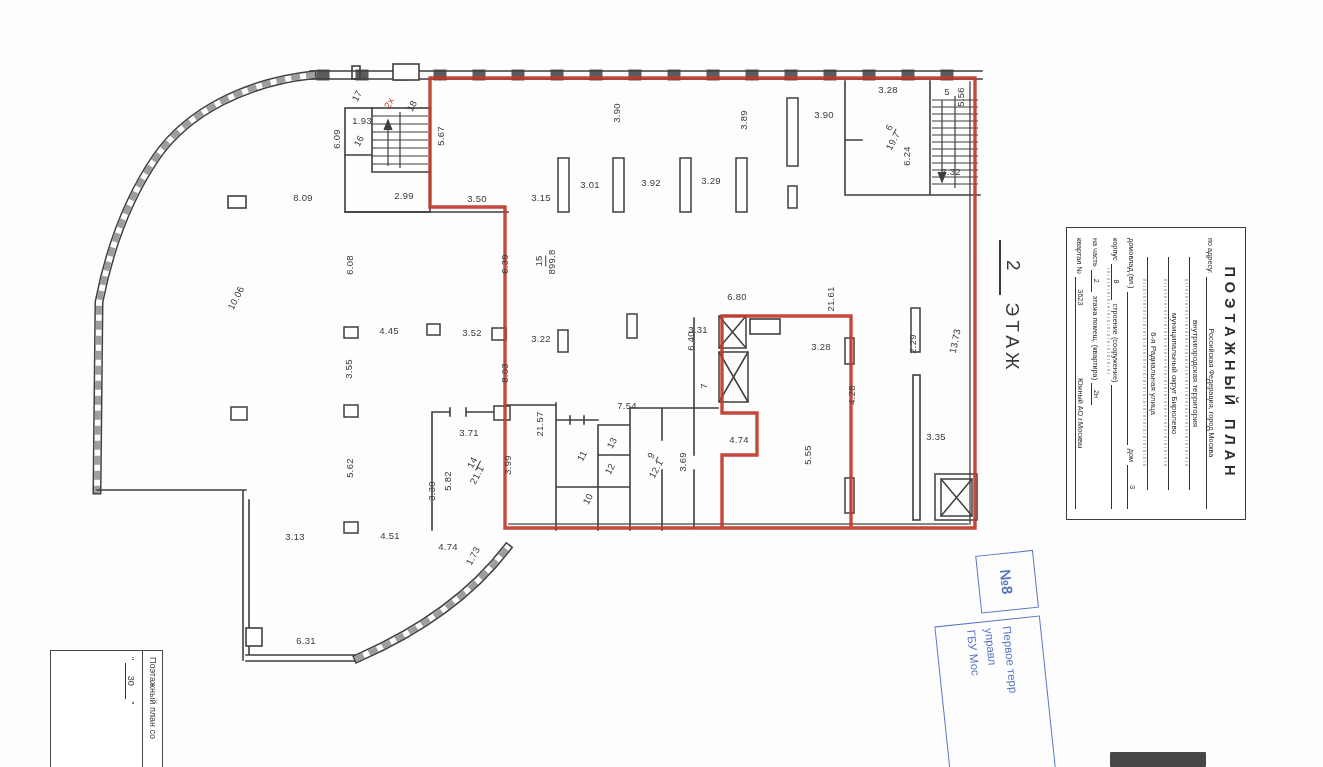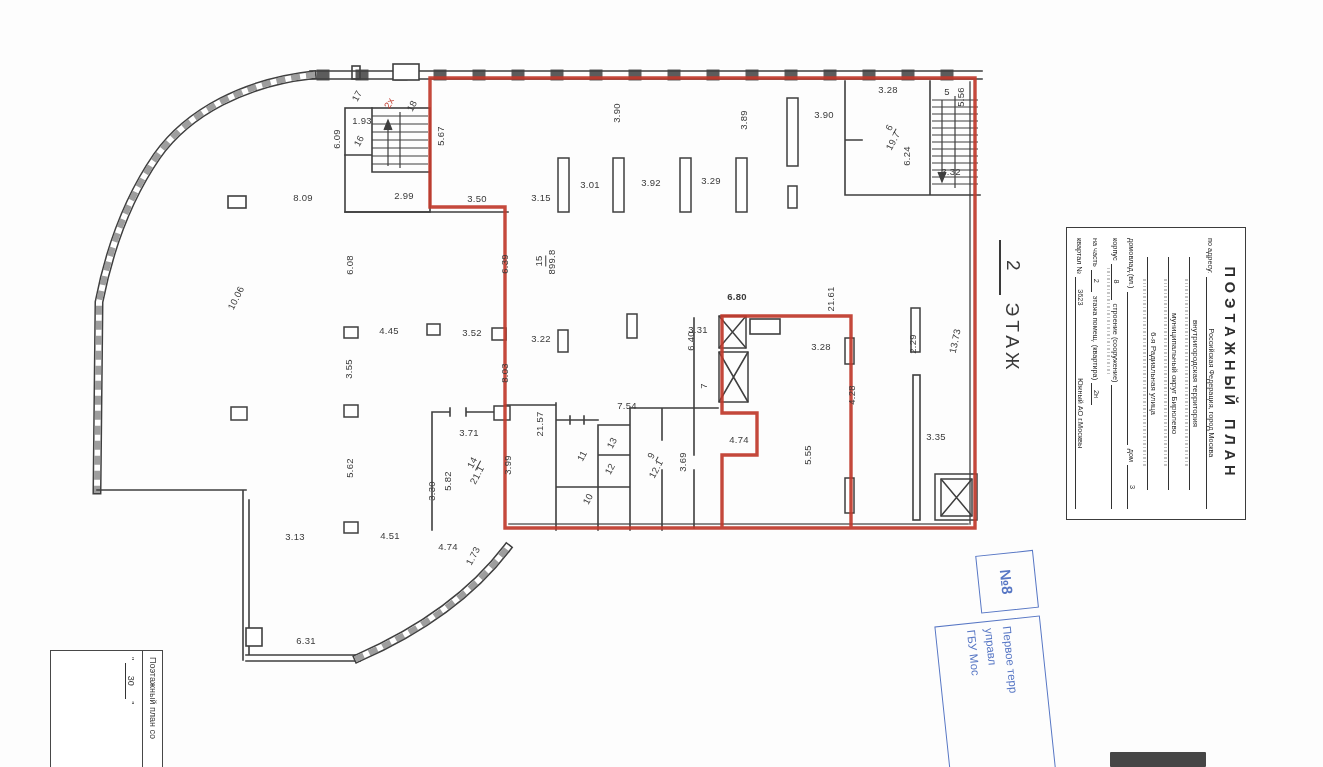--- a/index.html
+++ b/index.html
@@ -175,21 +175,21 @@
       <div class="dim" style="left: 236px; top: 298px; transform: translate(-50%, -50%) rotate(-63deg);">10.06</div>
       <div class="dim" style="left: 350px; top: 265px; transform: translate(-50%, -50%) rotate(-90deg);">6.08</div>
       <div class="dim u" style="left: 540px; top: 261px; transform: translate(-50%, -50%) rotate(-90deg);">15</div>
       <div class="dim" style="left: 552px; top: 262px; transform: translate(-50%, -50%) rotate(-90deg);">899.8</div>
       <div class="dim" style="left: 505px; top: 264px; transform: translate(-50%, -50%) rotate(-90deg);">6.39</div>
       <div class="dim" style="left: 389px; top: 331px; transform: translate(-50%, -50%) rotate(0deg);">4.45</div>
       <div class="dim" style="left: 472px; top: 333px; transform: translate(-50%, -50%) rotate(0deg);">3.52</div>
       <div class="dim" style="left: 533px; top: 339px; transform: translate(-50%, -50%) rotate(0deg); margin-left: 8px;">3.22</div>
       <div class="dim" style="left: 662px; top: 330px; transform: translate(-50%, -50%) rotate(0deg); margin-left: 36px;">3.31</div>
       <div class="dim" style="left: 691px; top: 341px; transform: translate(-50%, -50%) rotate(-90deg);">6.40</div>
-      <div class="dim" style="left: 737px; top: 297px; transform: translate(-50%, -50%) rotate(0deg); font-weight: bold;">6.80</div>
+      <div class="dim" style="left: 737px; top: 297px; transform: translate(-50%, -50%) rotate(0deg);">6.80</div>
       <div class="dim" style="left: 831px; top: 299px; transform: translate(-50%, -50%) rotate(-90deg);">21.61</div>
       <div class="dim" style="left: 821px; top: 347px; transform: translate(-50%, -50%) rotate(0deg);">3.28</div>
       <div class="dim" style="left: 913px; top: 344px; transform: translate(-50%, -50%) rotate(-90deg);">2.29</div>
       <div class="dim" style="left: 955px; top: 341px; transform: translate(-50%, -50%) rotate(-78deg);">13.73</div>
       <div class="dim" style="left: 349px; top: 369px; transform: translate(-50%, -50%) rotate(-90deg);">3.55</div>
       <div class="dim" style="left: 505px; top: 373px; transform: translate(-50%, -50%) rotate(-90deg);">8.03</div>
       <div class="dim" style="left: 852px; top: 395px; transform: translate(-50%, -50%) rotate(-90deg);">4.28</div>
       <div class="dim" style="left: 704px; top: 386px; transform: translate(-50%, -50%) rotate(-90deg);">7</div>
       <div class="dim" style="left: 627px; top: 406px; transform: translate(-50%, -50%) rotate(0deg);">7.54</div>
       <div class="dim" style="left: 540px; top: 424px; transform: translate(-50%, -50%) rotate(-90deg);">21.57</div>

